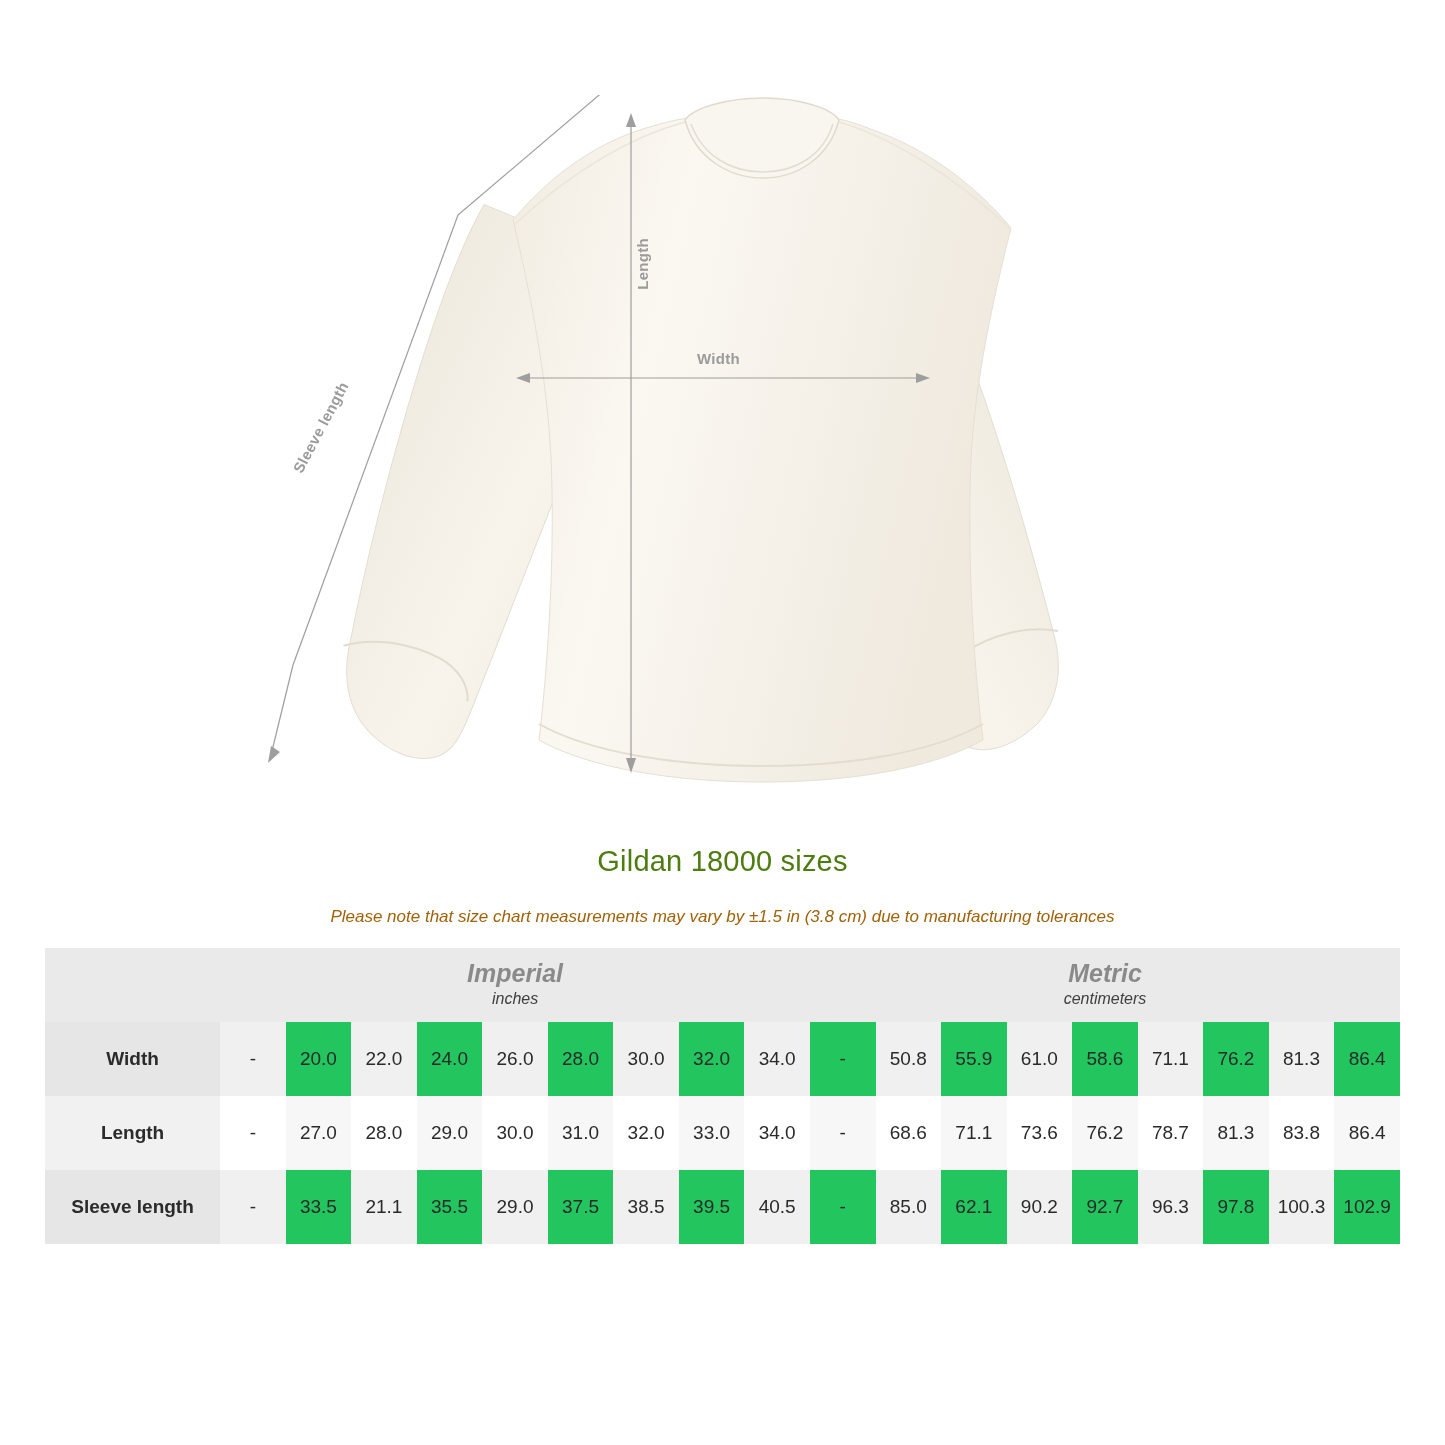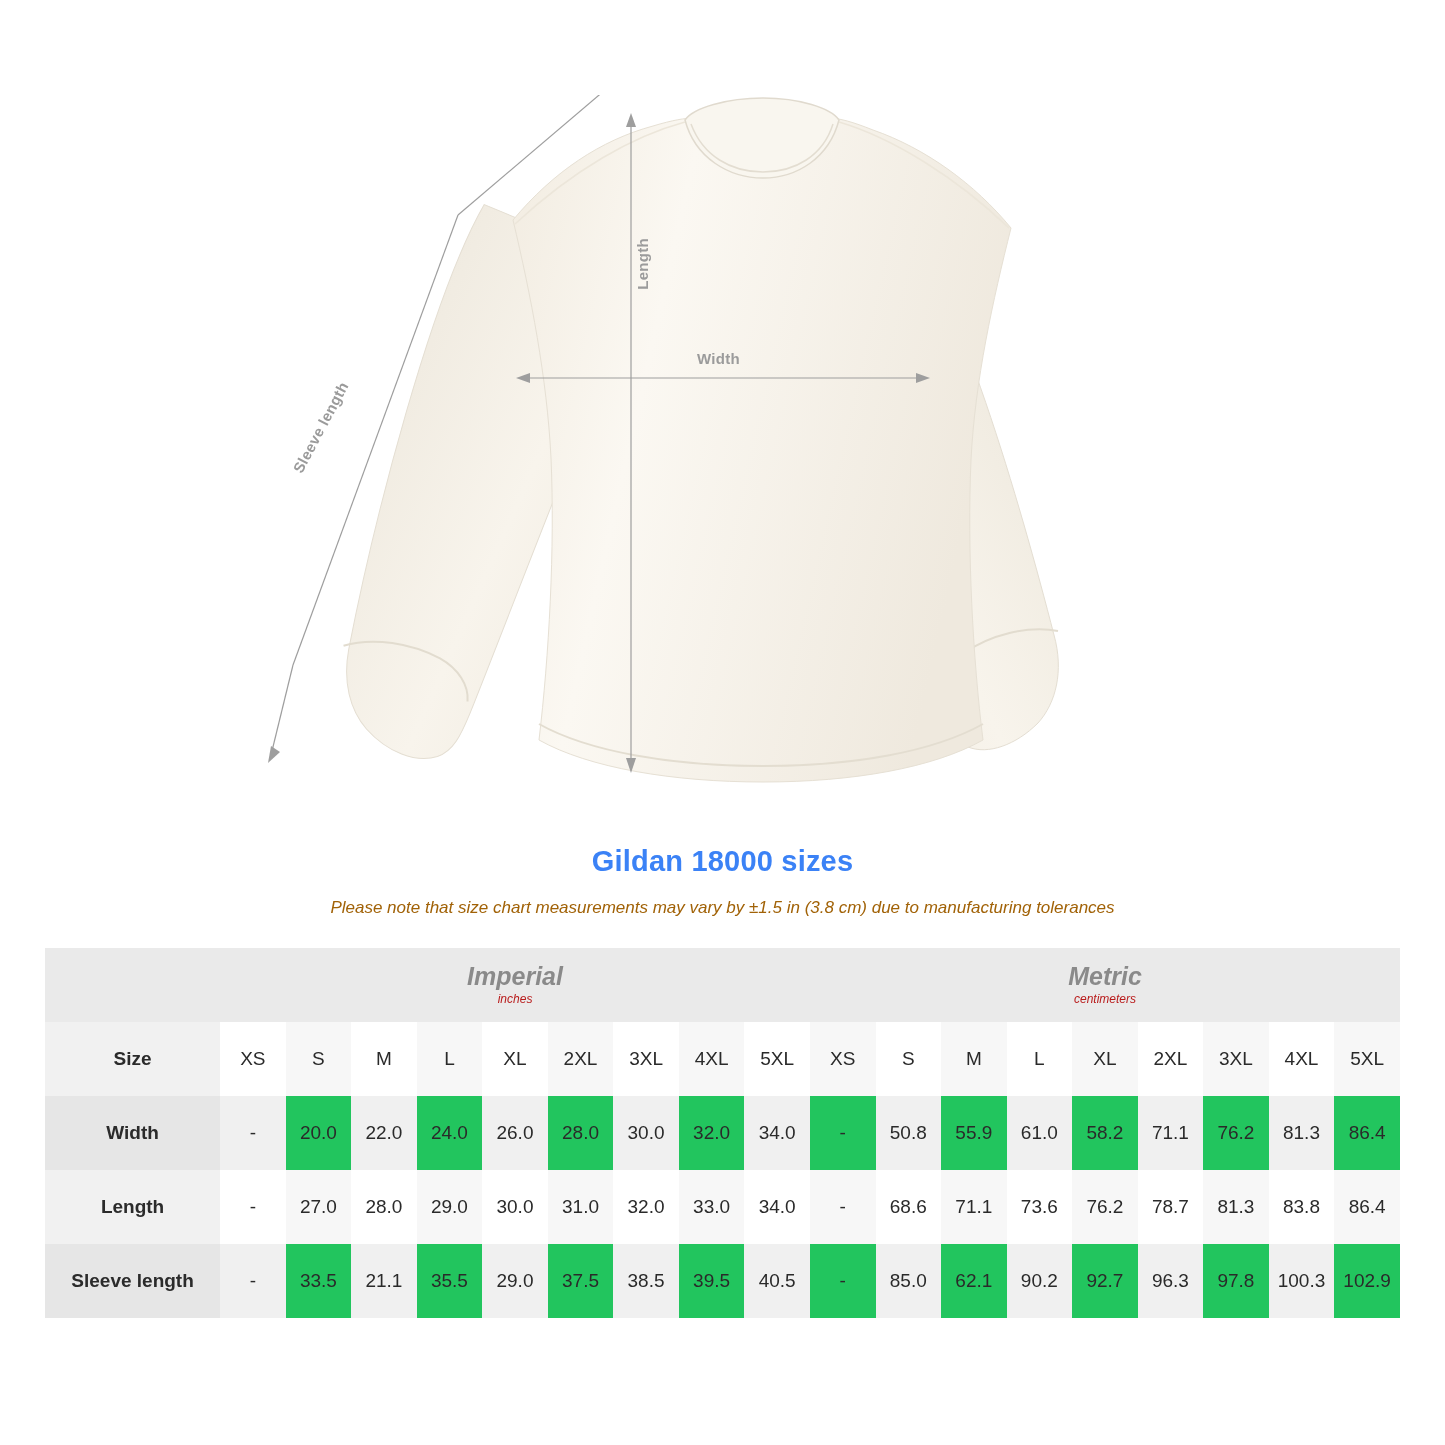--- a/index.html
+++ b/index.html
@@ -73,23 +73,23 @@
   
   .title-block {
     position: absolute;
     top: 845px;
     left: 0;
     width: 1445px;
     text-align: center;
   }
   .chart-title {
     font-size: 29px;
-    font-weight: bold;
-    color: #3b82f6;
-    margin: 0 0 20px 0;
+    font-weight: normal;
+    color: #4d7c0f;
+    margin: 0 0 29px 0;
     letter-spacing: 0.2px;
   }
   .chart-note {
     font-size: 17px;
     font-style: italic;
     color: #a16207;
     margin: 0;
   }
 
   
@@ -124,23 +124,23 @@
     height: 108px;
   }
   .unit-name {
     font-size: 25px;
     font-style: italic;
     font-weight: bold;
     color: #8a8a8a;
     line-height: 1.15;
   }
   .unit-sub {
-    font-size: 12px;
+    font-size: 16px;
     font-style: italic;
-    color: #b91c1c;
+    color: #404040;
     line-height: 1.5;
   }
 
   
   .head-row td {
     background: #ffffff;
     font-size: 19px;
     color: #2b2b2b;
     height: 80px;
   }
@@ -305,58 +305,37 @@
           <td colspan="9">
             <div class="unit-name">Imperial</div>
             <div class="unit-sub">inches</div>
           </td>
           <td colspan="9">
             <div class="unit-name">Metric</div>
             <div class="unit-sub">centimeters</div>
           </td>
         </tr>
 
-        <tr class="head-row">
-          <td class="rowhead">Size</td>
-          <td>XS</td>
-          <td class="alt">S</td>
-          <td>M</td>
-          <td class="alt">L</td>
-          <td>XL</td>
-          <td class="alt">2XL</td>
-          <td>3XL</td>
-          <td class="alt">4XL</td>
-          <td>5XL</td>
-          <td class="alt">XS</td>
-          <td>S</td>
-          <td class="alt">M</td>
-          <td>L</td>
-          <td class="alt">XL</td>
-          <td>2XL</td>
-          <td class="alt">3XL</td>
-          <td>4XL</td>
-          <td class="alt">5XL</td>
-        </tr>
 
         <tr class="data-row shaded">
           <td class="rowhead">Width</td>
           <td class="cell">-</td>
           <td class="cell alt">20.0</td>
           <td class="cell">22.0</td>
           <td class="cell alt">24.0</td>
           <td class="cell">26.0</td>
           <td class="cell alt">28.0</td>
           <td class="cell">30.0</td>
           <td class="cell alt">32.0</td>
           <td class="cell">34.0</td>
           <td class="cell alt">-</td>
           <td class="cell">50.8</td>
           <td class="cell alt">55.9</td>
           <td class="cell">61.0</td>
-          <td class="cell alt">58.2</td>
+          <td class="cell alt">58.6</td>
           <td class="cell">71.1</td>
           <td class="cell alt">76.2</td>
           <td class="cell">81.3</td>
           <td class="cell alt">86.4</td>
         </tr>
 
         <tr class="data-row">
           <td class="rowhead">Length</td>
           <td class="cell">-</td>
           <td class="cell alt">27.0</td>

